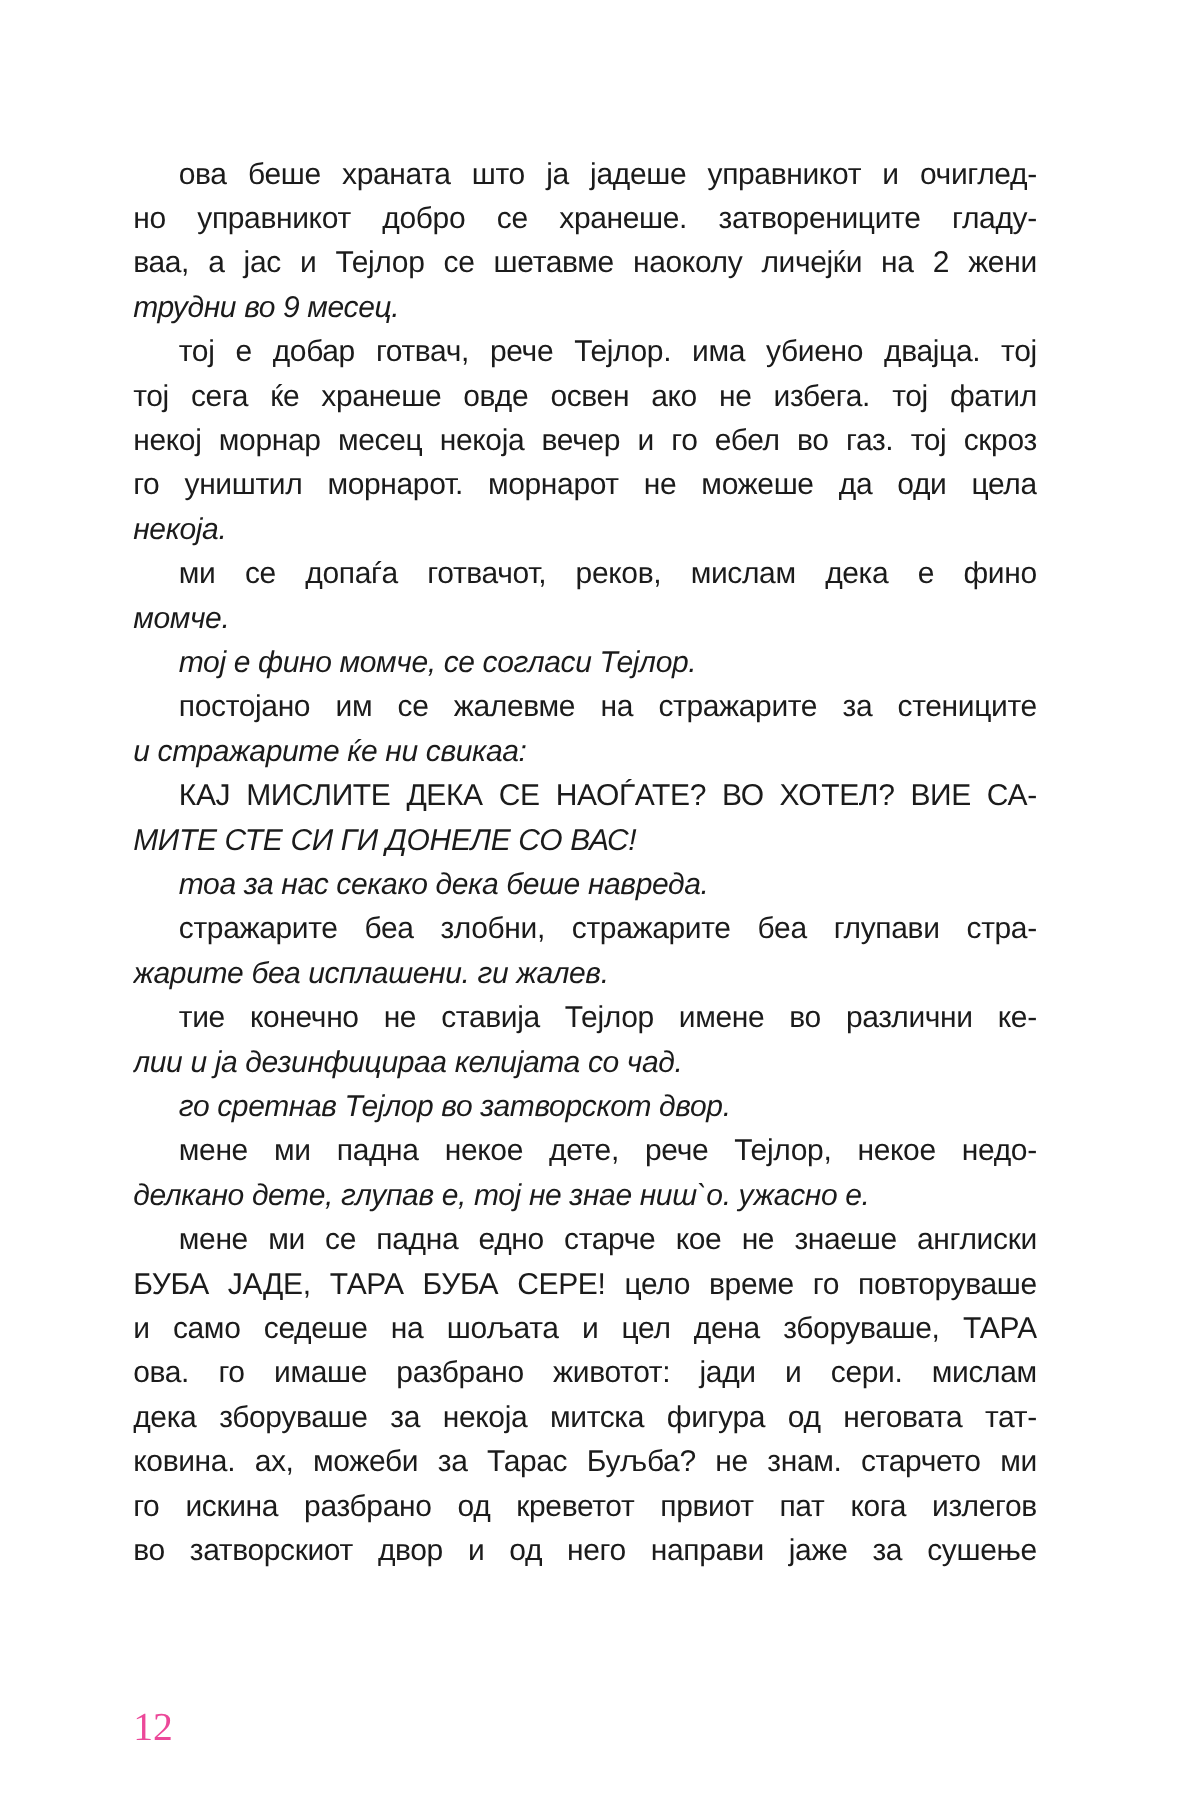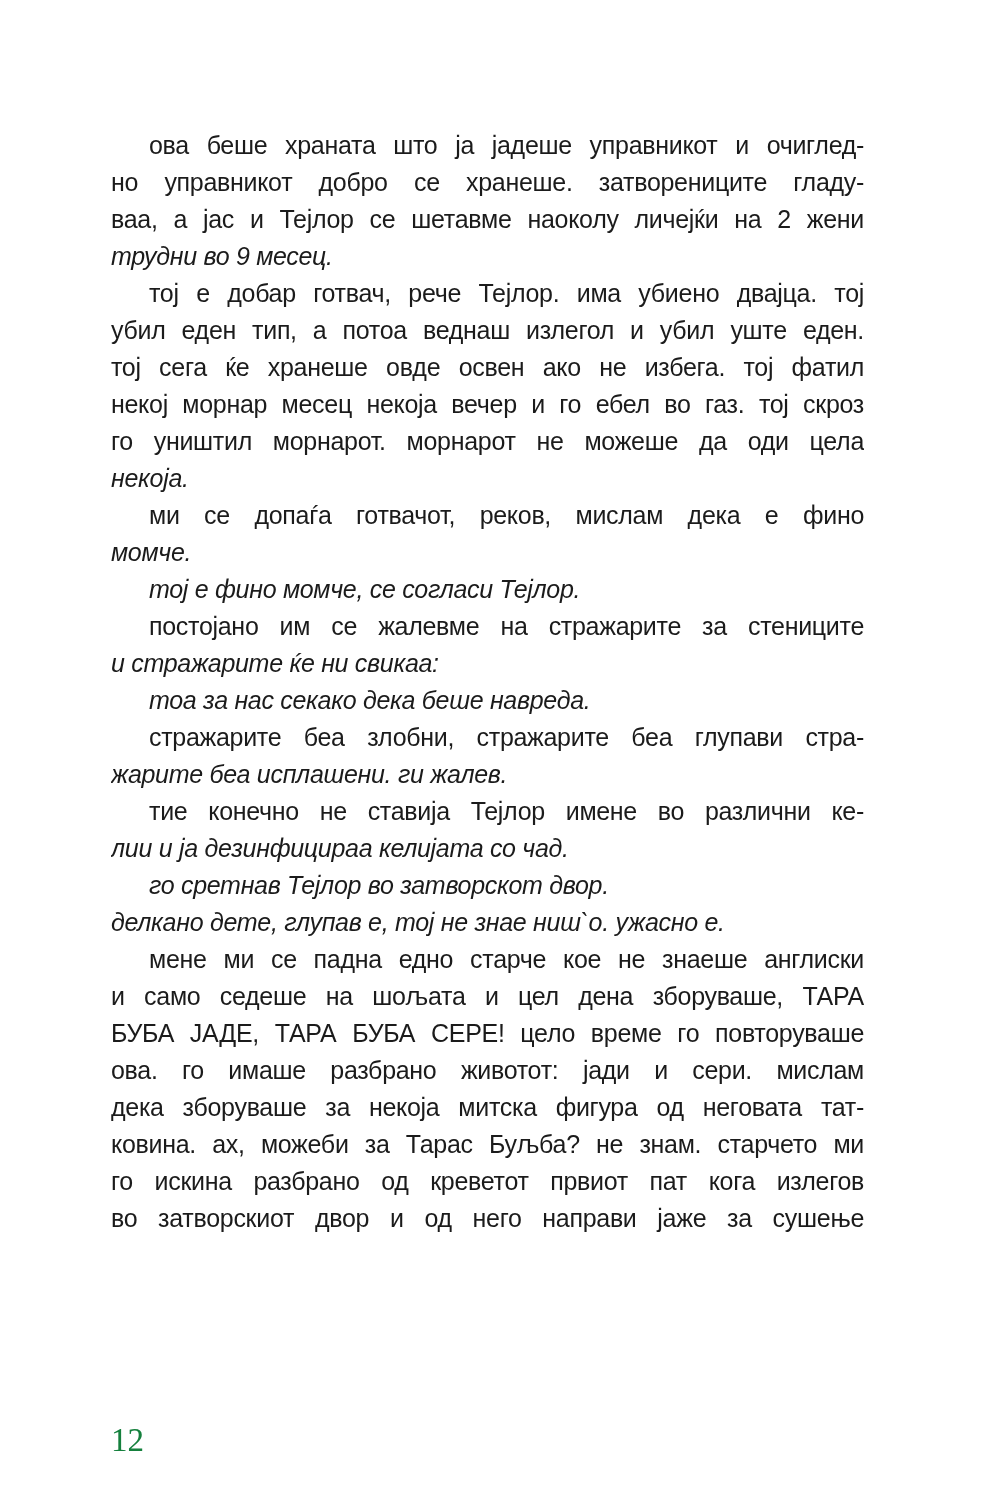--- a/index.html
+++ b/index.html
@@ -47,77 +47,81 @@
     text-indent: 38px;
   }
   .line.last {
     text-align-last: left;
     font-style: italic;
   }
   .page-number {
     position: absolute;
     left: 95px;
     top: 1420px;
-    color: #15803d;
+    color: #ec4899;
     font-family: "Liberation Serif", serif;
     font-size: 33px;
     line-height: 40px;
   }
 </style>
 </head>
 <body>
 
 <div class="book-page">
   <div class="text-block">
       <div class="paragraph">
         <div class="line first">ова беше храната што ја јадеше управникот и очиглед-</div>
         <div class="line">но управникот добро се хранеше. затворениците гладу-</div>
         <div class="line">ваа, а јас и Тејлор се шетавме наоколу личејќи на 2 жени</div>
         <div class="line last">трудни во 9 месец.</div>
       </div>
       <div class="paragraph">
         <div class="line first">тој е добар готвач, рече Тејлор. има убиено двајца. тој</div>
-        <div class="line">убил еден тип, а потоа веднаш излегол и убил уште еден.</div>
         <div class="line">тој сега ќе хранеше овде освен ако не избега. тој фатил</div>
         <div class="line">некој морнар месец некоја вечер и го ебел во газ. тој скроз</div>
         <div class="line">го уништил морнарот. морнарот не можеше да оди цела</div>
         <div class="line last">некоја.</div>
       </div>
       <div class="paragraph">
         <div class="line first">ми се допаѓа готвачот, реков, мислам дека е фино</div>
         <div class="line last">момче.</div>
       </div>
       <div class="paragraph">
         <div class="line first last">тој е фино момче, се согласи Тејлор.</div>
       </div>
       <div class="paragraph">
         <div class="line first">постојано им се жалевме на стражарите за стениците</div>
         <div class="line last">и стражарите ќе ни свикаа:</div>
       </div>
       <div class="paragraph">
+        <div class="line first">КАЈ МИСЛИТЕ ДЕКА СЕ НАОЃАТЕ? ВО ХОТЕЛ? ВИЕ СА-</div>
+        <div class="line last">МИТЕ СТЕ СИ ГИ ДОНЕЛЕ СО ВАС!</div>
+      </div>
+      <div class="paragraph">
         <div class="line first last">тоа за нас секако дека беше навреда.</div>
       </div>
       <div class="paragraph">
         <div class="line first">стражарите беа злобни, стражарите беа глупави стра-</div>
         <div class="line last">жарите беа исплашени. ги жалев.</div>
       </div>
       <div class="paragraph">
         <div class="line first">тие конечно не ставија Тејлор имене во различни ке-</div>
         <div class="line last">лии и ја дезинфицираа келијата со чад.</div>
       </div>
       <div class="paragraph">
         <div class="line first last">го сретнав Тејлор во затворскот двор.</div>
       </div>
       <div class="paragraph">
+        <div class="line first">мене ми падна некое дете, рече Тејлор, некое недо-</div>
         <div class="line last">делкано дете, глупав е, тој не знае ниш`о. ужасно е.</div>
       </div>
       <div class="paragraph">
         <div class="line first">мене ми се падна едно старче кое не знаеше англиски</div>
+        <div class="line">БУБА ЈАДЕ, ТАРА БУБА СЕРЕ! цело време го повторуваше</div>
         <div class="line">и само седеше на шољата и цел дена зборуваше, ТАРА</div>
-        <div class="line">БУБА ЈАДЕ, ТАРА БУБА СЕРЕ! цело време го повторуваше</div>
         <div class="line">ова. го имаше разбрано животот: јади и сери. мислам</div>
         <div class="line">дека зборуваше за некоја митска фигура од неговата тат-</div>
         <div class="line">ковина. ах, можеби за Тарас Буљба? не знам. старчето ми</div>
         <div class="line">го искина разбрано од креветот првиот пат кога излегов</div>
         <div class="line">во затворскиот двор  и од него направи јаже за сушење</div>
       </div>
     </div>
   <div class="page-number">12</div>
 </div>
 

